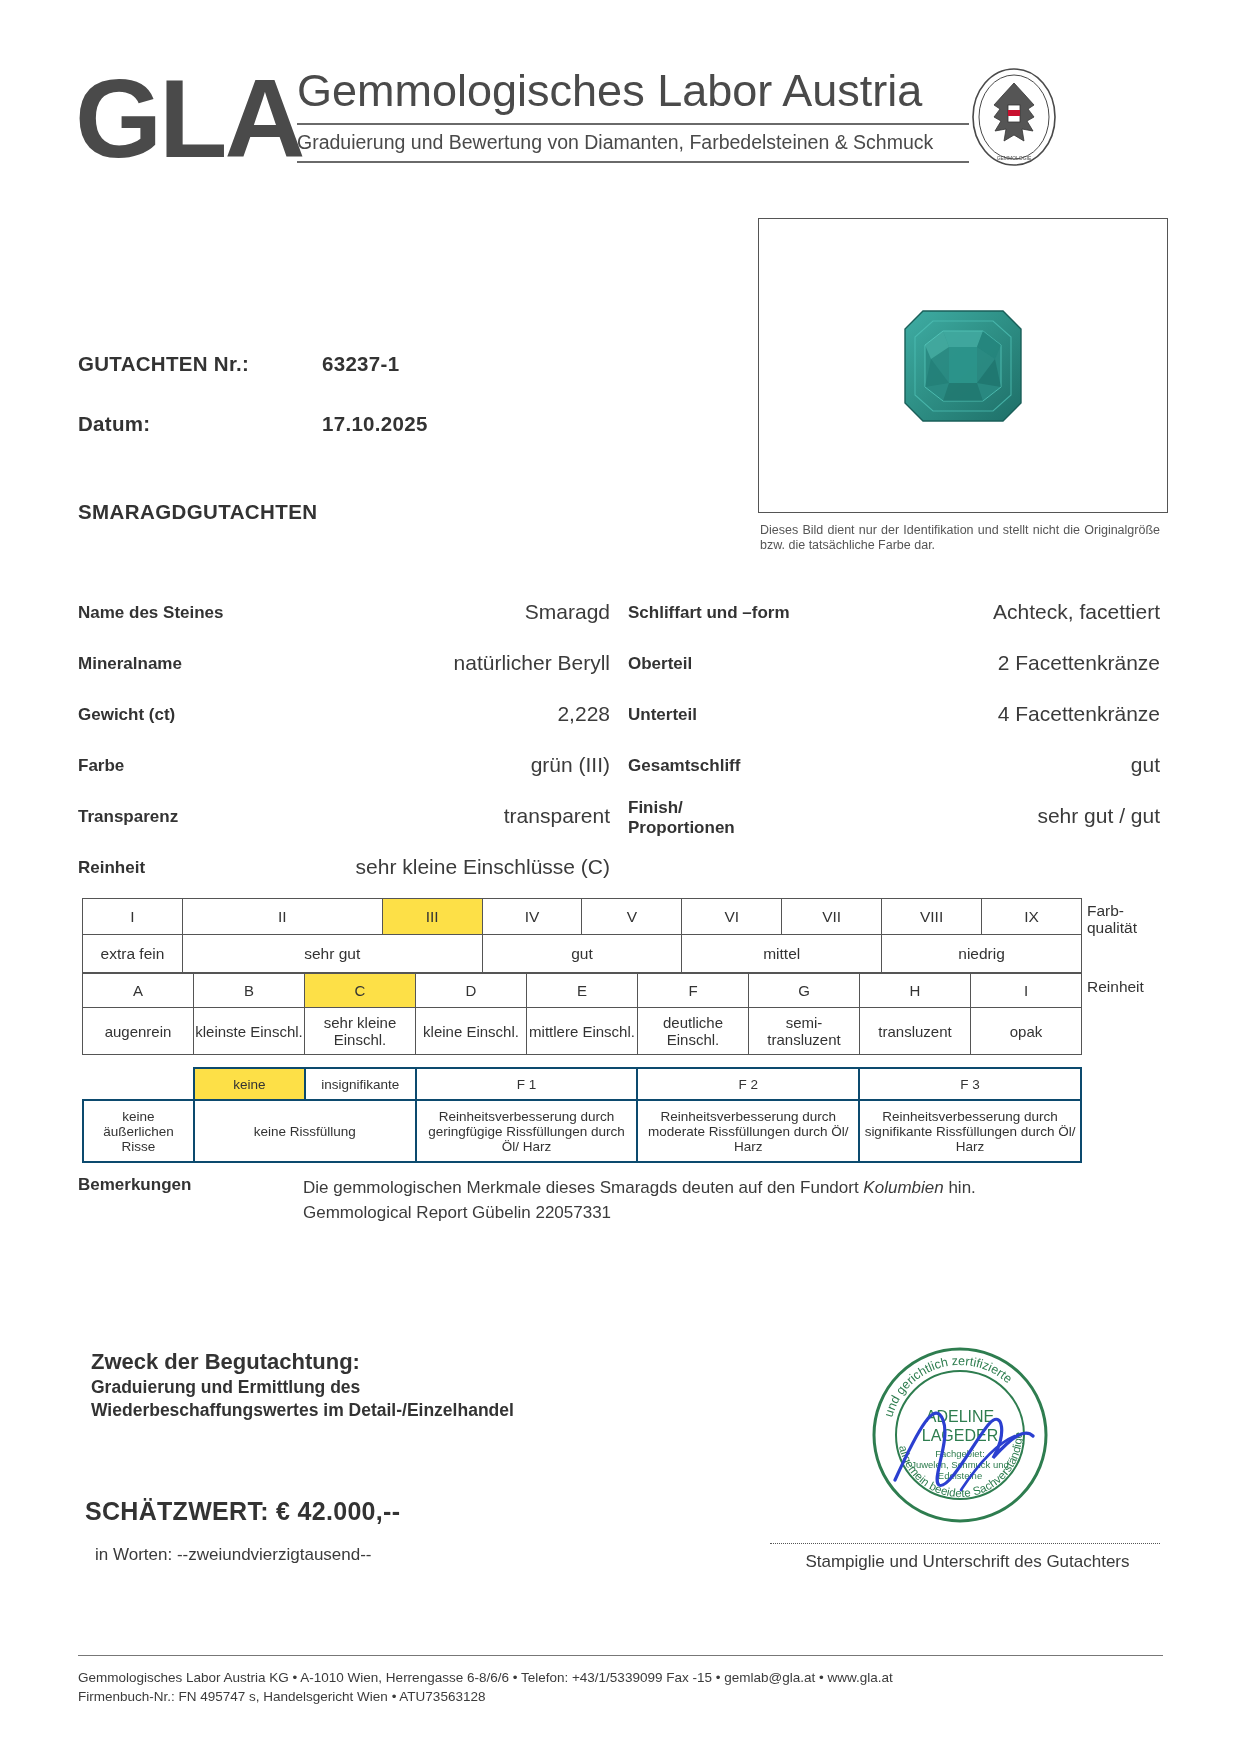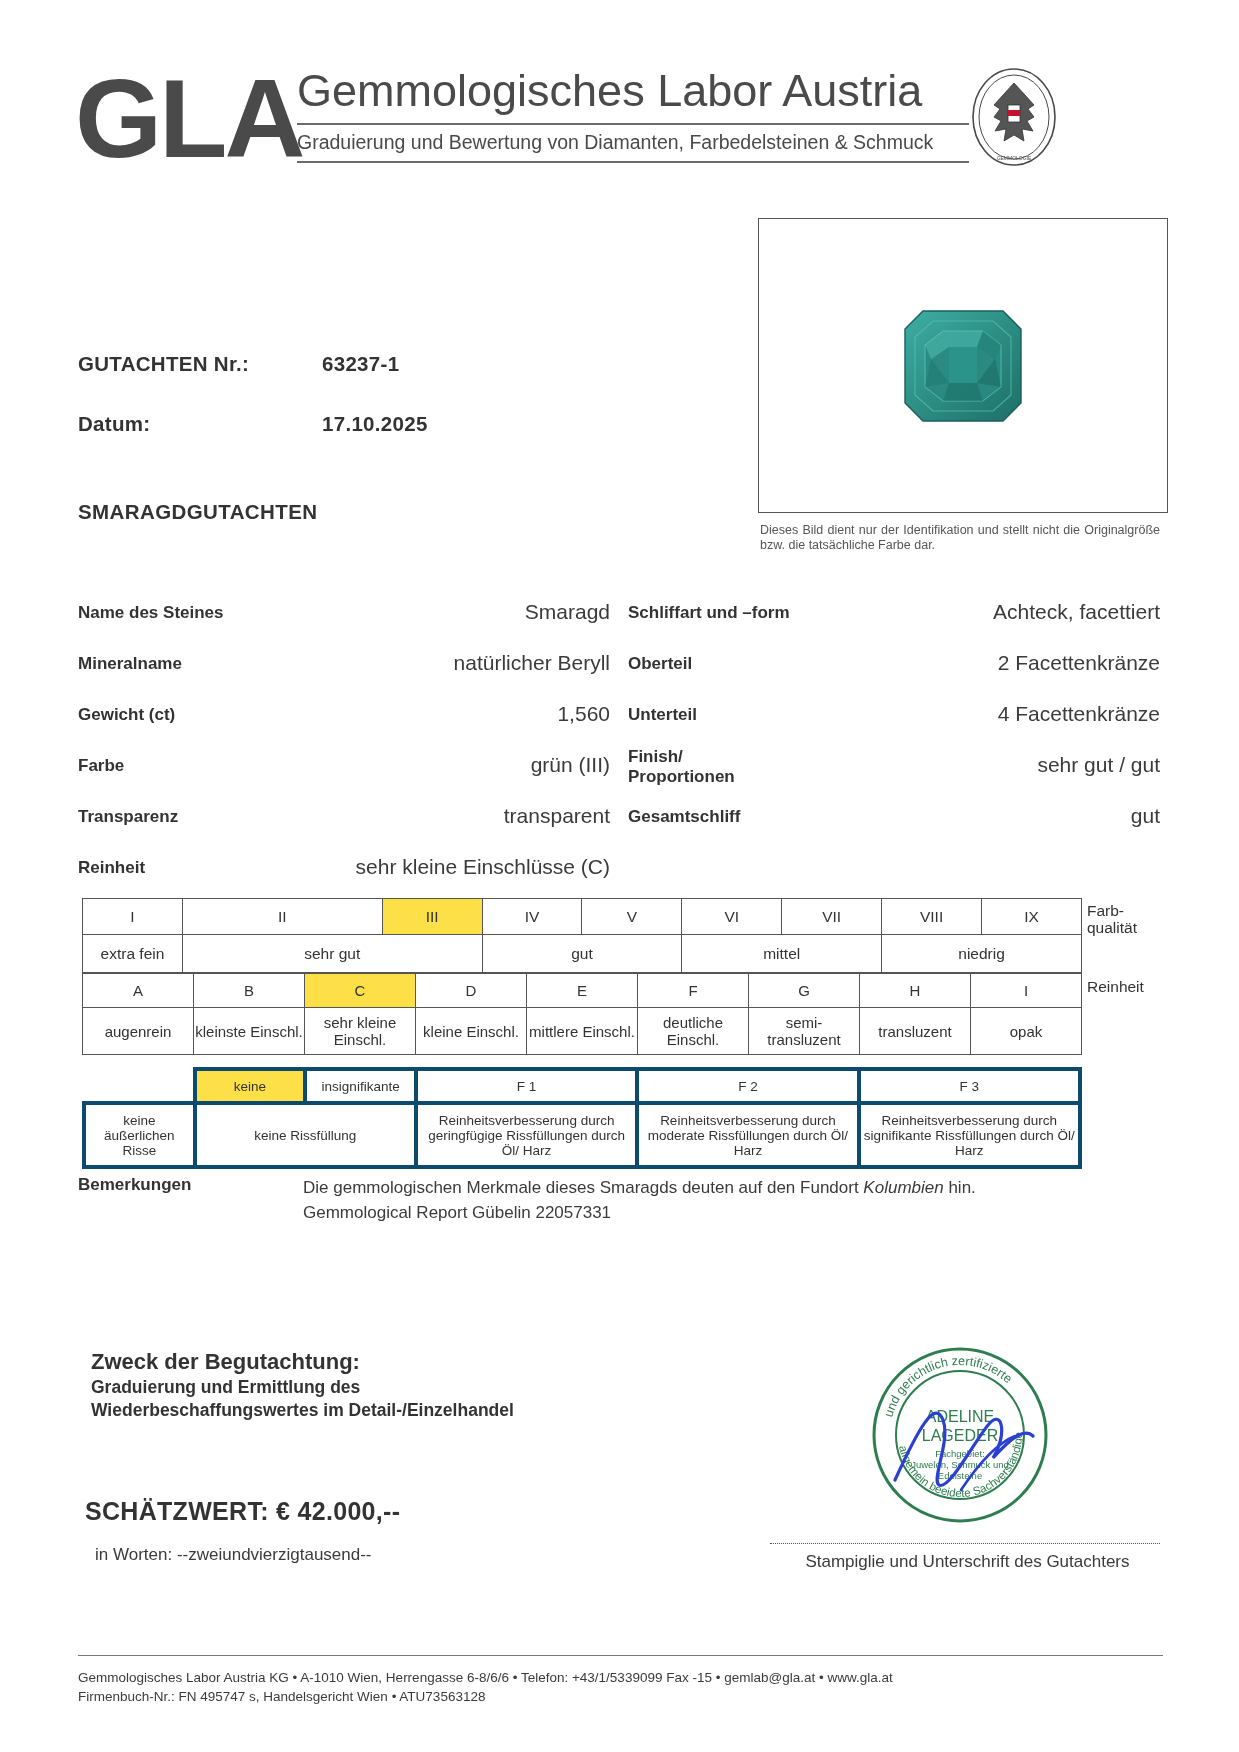--- a/index.html
+++ b/index.html
@@ -228,21 +228,21 @@
   td.letter { height: 29px; font-size: 17px; }
   td.cdesc { height: 42px; }
 
   table.fissure {
     border-collapse: collapse;
     table-layout: fixed;
     width: 1000px;
     margin-top: 12px;
   }
   table.fissure td {
-    border: 4px solid #0c4a6e;
+    border: 2px solid #0c4a6e;
     text-align: center;
     vertical-align: middle;
     font-size: 13.5px;
     color: #333;
     line-height: 15px;
     padding: 2px 2px;
   }
   td.fhead { height: 26px; }
   td.fhead-big { font-size: 17px; }
   td.fbody { height: 56px; }
@@ -409,21 +409,21 @@
       <div class="prop-row">
         <span class="prop-label">Name des Steines</span>
         <span class="prop-value">Smaragd</span>
       </div>
       <div class="prop-row">
         <span class="prop-label">Mineralname</span>
         <span class="prop-value">natürlicher Beryll</span>
       </div>
       <div class="prop-row">
         <span class="prop-label">Gewicht (ct)</span>
-        <span class="prop-value">1,560</span>
+        <span class="prop-value">2,228</span>
       </div>
       <div class="prop-row">
         <span class="prop-label">Farbe</span>
         <span class="prop-value">grün (III)</span>
       </div>
       <div class="prop-row">
         <span class="prop-label">Transparenz</span>
         <span class="prop-value">transparent</span>
       </div>
       <div class="prop-row">
@@ -437,31 +437,31 @@
         <span class="prop-label">Schliffart und –form</span>
         <span class="prop-value">Achteck, facettiert</span>
       </div>
       <div class="prop-row">
         <span class="prop-label">Oberteil</span>
         <span class="prop-value">2 Facettenkränze</span>
       </div>
       <div class="prop-row">
         <span class="prop-label">Unterteil</span>
         <span class="prop-value">4 Facettenkränze</span>
+      </div>
+      <div class="prop-row">
+        <span class="prop-label">Gesamtschliff</span>
+        <span class="prop-value">gut</span>
       </div>
       <div class="prop-row">
         <span class="prop-label two-line">
           <span>Finish/</span><br>
           <span>Proportionen</span>
         </span>
         <span class="prop-value">sehr gut / gut</span>
-      </div>
-      <div class="prop-row">
-        <span class="prop-label">Gesamtschliff</span>
-        <span class="prop-value">gut</span>
       </div>
     </div>
   </div>
 
   <div class="grade-tables">
     <div class="tbl-wrap">
       <table class="grade">
         <tbody>
             <tr>
           <td class="roman">I</td>

